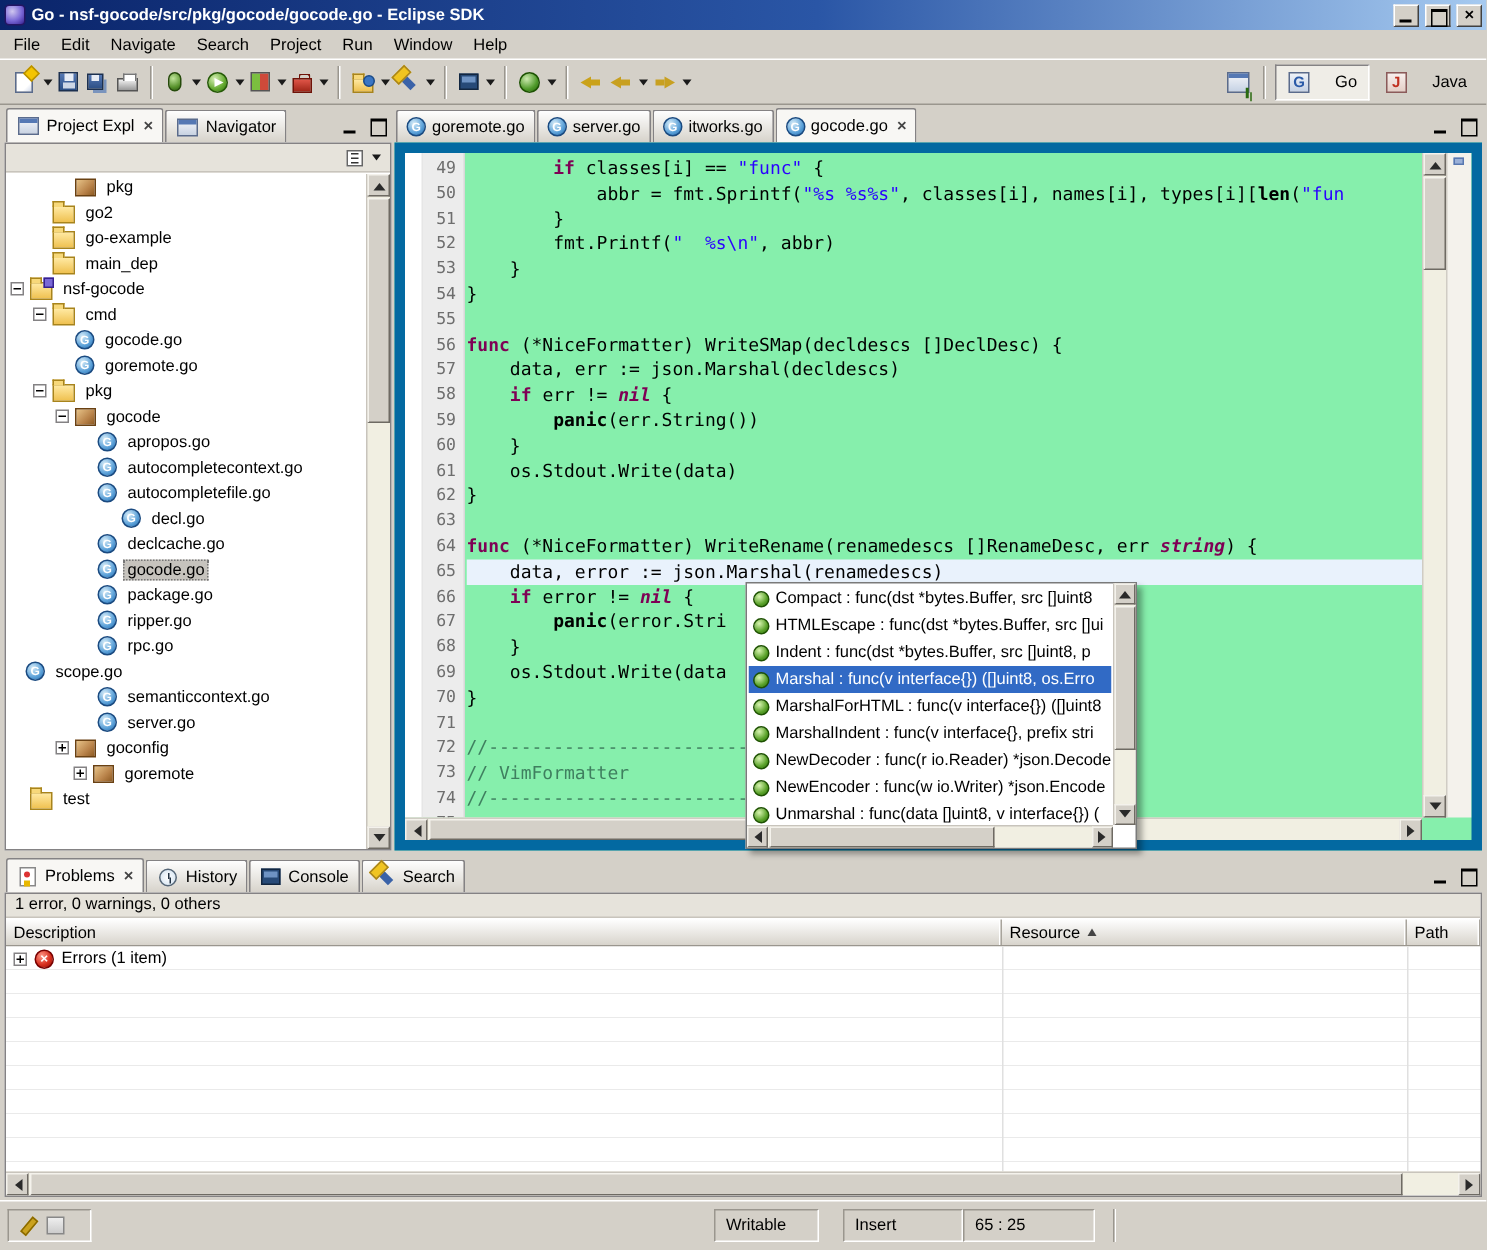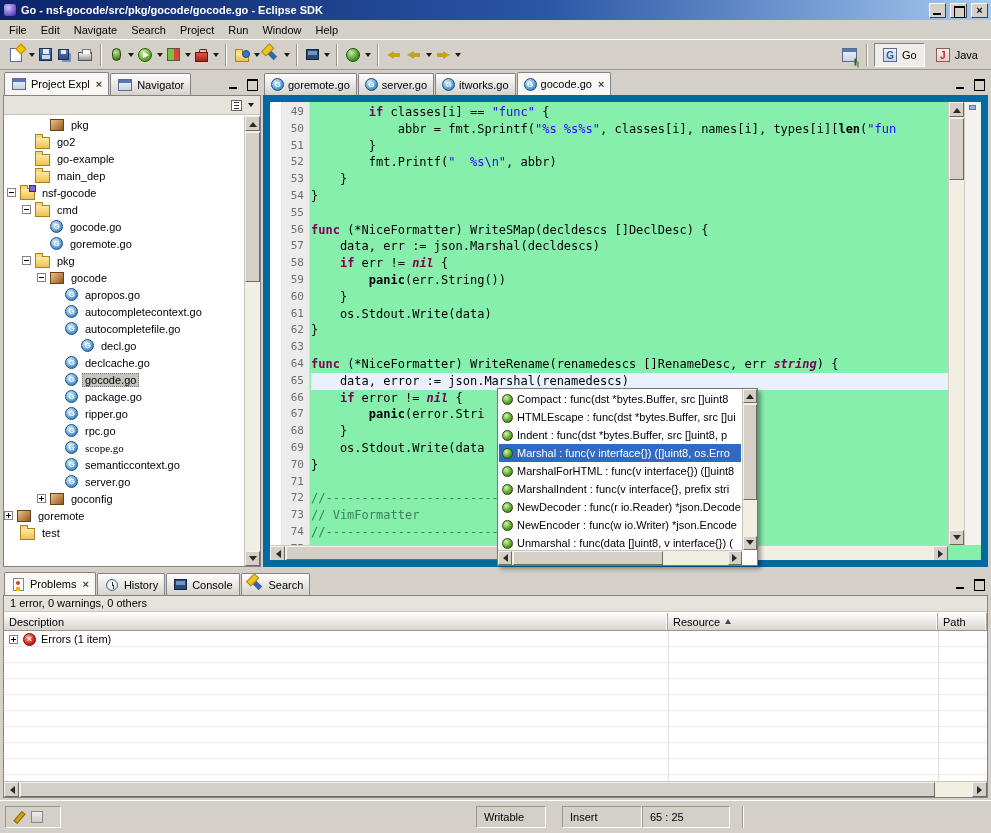--- a/index.html
+++ b/index.html
@@ -20,21 +20,21 @@
 
   .toolbar{position:absolute;left:0;top:39px;width:991px;height:31px;border-top:1px solid #fff;border-bottom:1px solid #9a968e;display:flex;align-items:center;}
   #tb-groups{display:flex;align-items:center;height:100%;padding-left:3px;}
   .tb-group{display:flex;align-items:center;padding:0 2px;height:26px;}
   .tb-sep{width:2px;height:22px;border-left:1px solid #9a968e;border-right:1px solid #fff;margin:0 3px;}
   .tb-btn{display:flex;align-items:center;padding:2px;}
   .tb-drop{width:9px;display:flex;justify-content:center;align-items:center;height:22px;}
   .tri-d{width:0;height:0;border-left:3px solid transparent;border-right:3px solid transparent;border-top:4px solid #1a1a1a;}
   .persp{margin-left:auto;display:flex;align-items:center;gap:2px;padding-right:5px;}
   .persp-sep{width:2px;height:22px;border-left:1px solid #9a968e;border-right:1px solid #fff;margin:0 4px;}
-  .persp-btn{display:flex;align-items:center;gap:4px;padding:3px 7px;border:1px solid transparent;}
+  .persp-btn{display:flex;align-items:center;gap:16px;padding:3px 7px;border:1px solid transparent;}
   .persp-btn.active{background:#efede7;border-color:#848284 #fff #fff #848284;}
 
   
   .icon{display:inline-block;position:relative;width:16px;height:16px;flex:none;}
   .ic-new{width:12px;height:14px;margin:1px 3px;background:linear-gradient(135deg,#fff 70%,#cfd8ea);border:1px solid #5a6b8c;}
   .ic-new::after{content:"";position:absolute;right:-4px;top:-4px;width:6px;height:6px;background:#f4c400;border:1px solid #b89000;transform:rotate(45deg);}
   .ic-save{width:13px;height:13px;margin:1px;background:linear-gradient(#5578b4,#2c4f86);border:1px solid #1c3050;}
   .ic-save::before{content:"";position:absolute;left:3px;top:0;width:6px;height:5px;background:#e7ecf5;}
   .ic-save::after{content:"";position:absolute;left:2px;bottom:1px;width:8px;height:4px;background:#cdd6e6;}
   .ic-saveall{width:11px;height:11px;margin:1px 4px 1px 1px;background:linear-gradient(#5578b4,#2c4f86);border:1px solid #1c3050;box-shadow:3px 3px 0 -1px #7a94bd;}
@@ -417,41 +417,41 @@
         <div class="trow" style="padding-left: 48px;">
           <span class="exp-sp"></span>
           <span class="icon ti-gofile"></span>
           <span class="tree-lbl">ripper.go</span>
         </div>
         <div class="trow" style="padding-left: 48px;">
           <span class="exp-sp"></span>
           <span class="icon ti-gofile"></span>
           <span class="tree-lbl">rpc.go</span>
         </div>
-        <div class="trow" style="padding-left: 48px; font-family: Liberation Serif, serif;">
+        <div class="trow" style="">
           <span class="exp-sp"></span>
           <span class="icon ti-gofile"></span>
           <span class="tree-lbl">scope.go</span>
         </div>
         <div class="trow" style="padding-left: 48px;">
           <span class="exp-sp"></span>
           <span class="icon ti-gofile"></span>
           <span class="tree-lbl">semanticcontext.go</span>
         </div>
         <div class="trow" style="padding-left: 48px;">
           <span class="exp-sp"></span>
           <span class="icon ti-gofile"></span>
           <span class="tree-lbl">server.go</span>
         </div>
         <div class="trow" style="padding-left: 33px;">
           <span class="exp plus"></span>
           <span class="icon ti-package"></span>
           <span class="tree-lbl">goconfig</span>
         </div>
-        <div class="trow" style="">
+        <div class="trow" style="padding-left: 33px; margin-left: 12px;">
           <span class="exp plus"></span>
           <span class="icon ti-package"></span>
           <span class="tree-lbl">goremote</span>
         </div>
         <div class="trow" style="padding-left: 3px;">
           <span class="exp-sp"></span>
           <span class="icon ti-folder"></span>
           <span class="tree-lbl">test</span>
         </div>
       </div>

